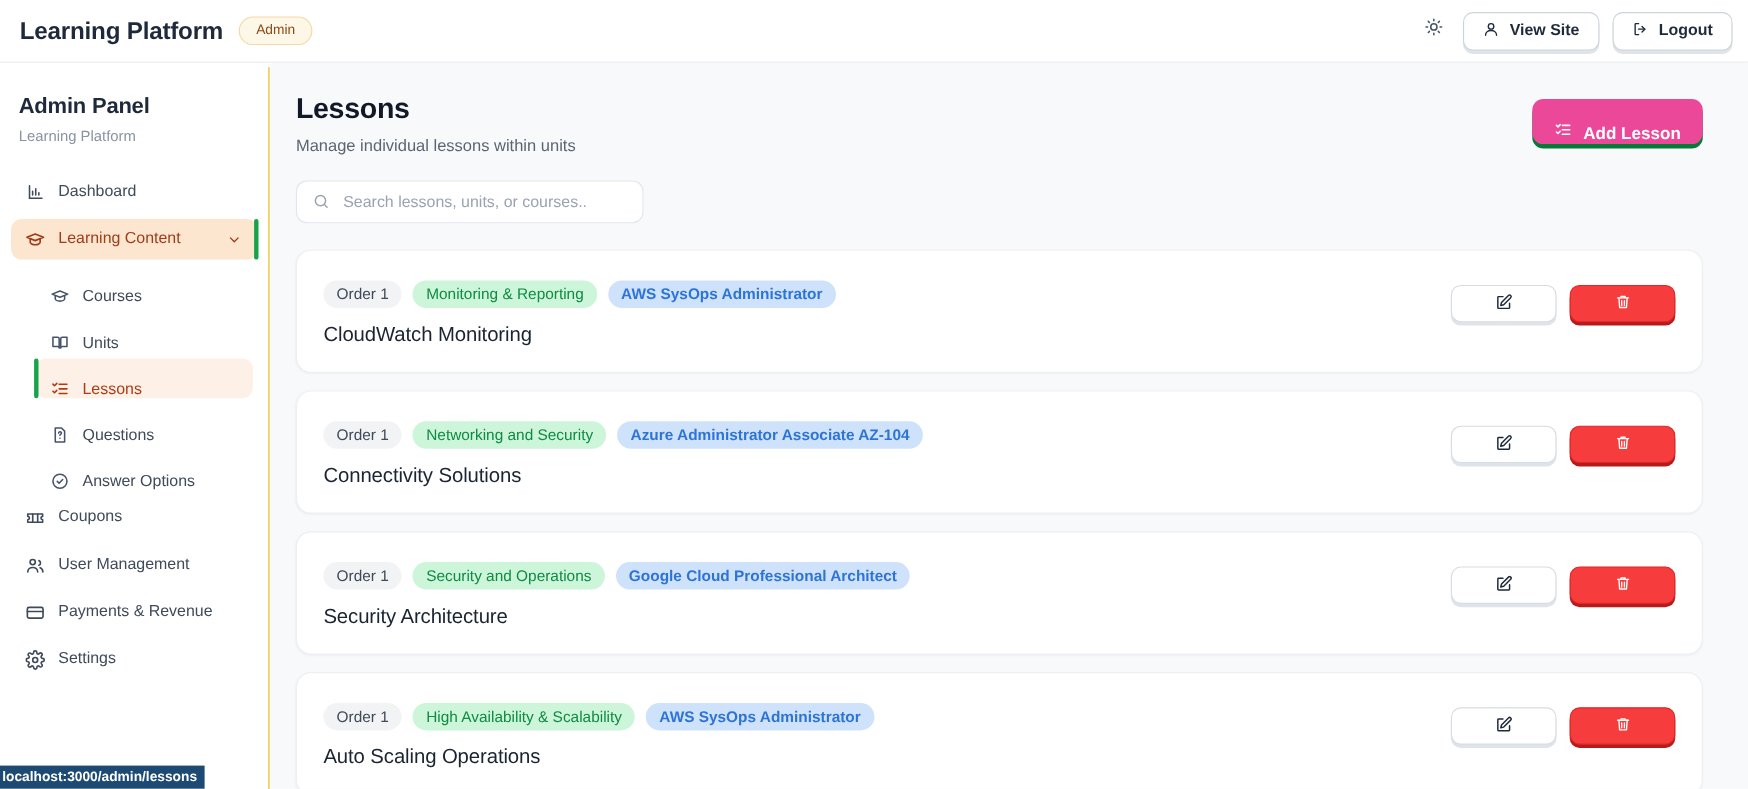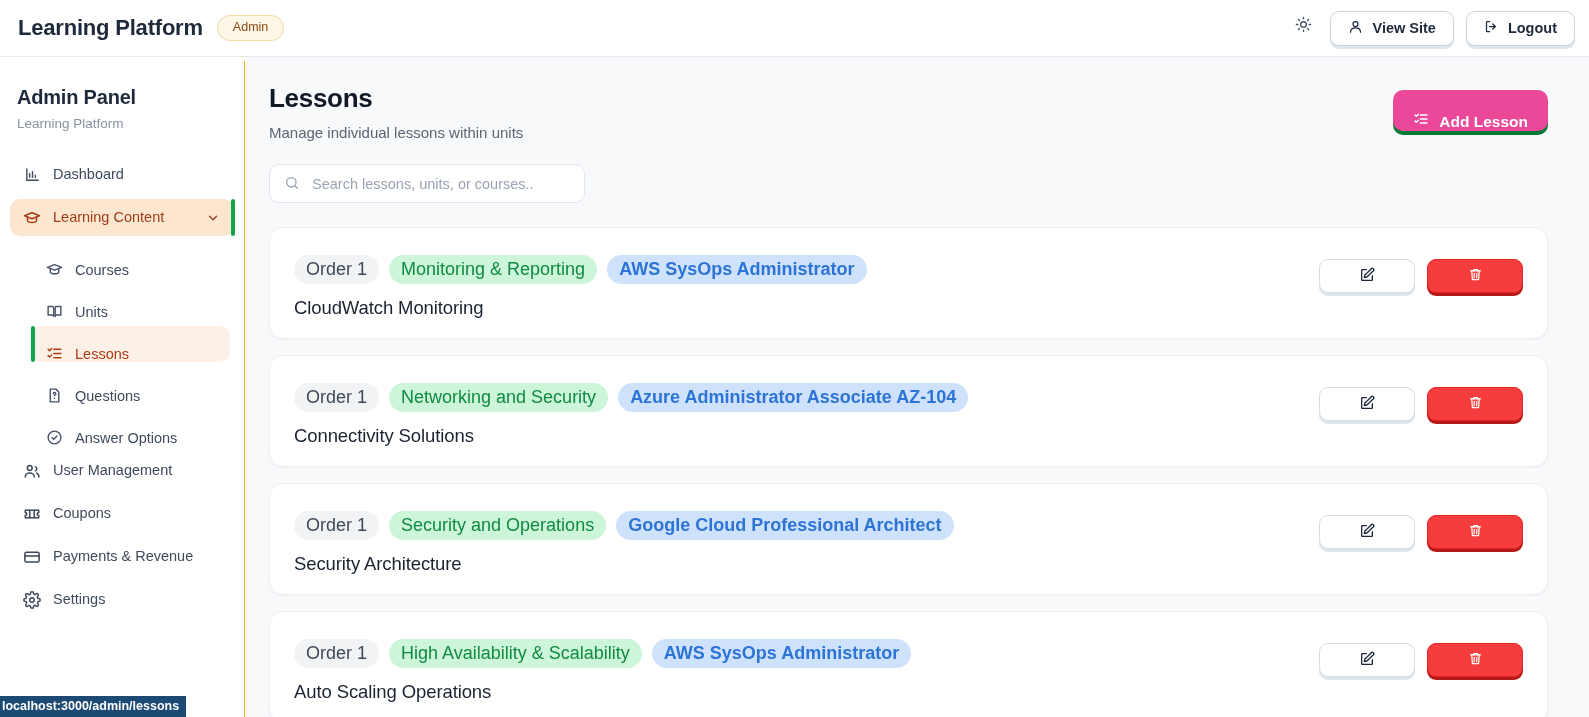--- a/index.html
+++ b/index.html
@@ -246,21 +246,21 @@
     border: 1px solid #edf0f3;
     border-radius: 14px;
     margin-bottom: 16px;
     box-shadow: 0 1px 2px rgba(16,24,40,0.04);
   }
   .card-body { padding: 27px 0 0 24px; }
   .chips { display: flex; align-items: center; gap: 10px; }
   .chip {
     padding: 5px 12px 6px;
     border-radius: 999px;
-    font-size: 18px;
+    font-size: 14px;
     line-height: 1;
     white-space: nowrap;
   }
   .chip-order { background: #f1f3f5; color: #3f4a5a; }
   .chip-unit  { background: #cdf5d9; color: #0f8b43; }
   .chip-course{ background: #cfe2fb; color: #2d74d6; font-weight: bold; }
   .card-title {
     margin-top: 13px;
     font-size: 18.5px;
     font-weight: 400;
@@ -430,37 +430,37 @@
           <circle cx="12" cy="12" r="9"></circle>
           <path d="M8.5 12.2l2.4 2.4 4.6-4.8"></path>
         </svg>
       </span>
       <span class="lbl">Answer Options</span>
     </div>
 
     <div class="sb-item">
       <span class="ico">
         <svg width="18" height="18" viewBox="0 0 24 24" fill="none" stroke="currentColor" stroke-width="2" stroke-linecap="round" stroke-linejoin="round">
+          <path d="M3 7h18v3a2 2 0 0 0 0 4v3H3v-3a2 2 0 0 0 0-4z"></path>
+          <path d="M9 7v10M15 7v10"></path>
+        </svg>
+      </span>
+      <span class="lbl">Coupons</span>
+    </div>
+
+    <div class="sb-item">
+      <span class="ico">
+        <svg width="18" height="18" viewBox="0 0 24 24" fill="none" stroke="currentColor" stroke-width="2" stroke-linecap="round" stroke-linejoin="round">
           <circle cx="9" cy="8" r="3.2"></circle>
           <path d="M3 20c0-3.3 2.7-5.5 6-5.5s6 2.2 6 5.5"></path>
           <path d="M16.5 6.2a3 3 0 0 1 0 5.6"></path>
           <path d="M18 14.8c2 .8 3.3 2.6 3.3 5.2"></path>
         </svg>
       </span>
       <span class="lbl">User Management</span>
-    </div>
-
-    <div class="sb-item">
-      <span class="ico">
-        <svg width="18" height="18" viewBox="0 0 24 24" fill="none" stroke="currentColor" stroke-width="2" stroke-linecap="round" stroke-linejoin="round">
-          <path d="M3 7h18v3a2 2 0 0 0 0 4v3H3v-3a2 2 0 0 0 0-4z"></path>
-          <path d="M9 7v10M15 7v10"></path>
-        </svg>
-      </span>
-      <span class="lbl">Coupons</span>
     </div>
 
     <div class="sb-item">
       <span class="ico">
         <svg width="18" height="18" viewBox="0 0 24 24" fill="none" stroke="currentColor" stroke-width="2" stroke-linecap="round" stroke-linejoin="round">
           <rect x="2.5" y="5.5" width="19" height="13" rx="2"></rect>
           <path d="M2.5 10.5h19"></path>
         </svg>
       </span>
       <span class="lbl">Payments &amp; Revenue</span>

